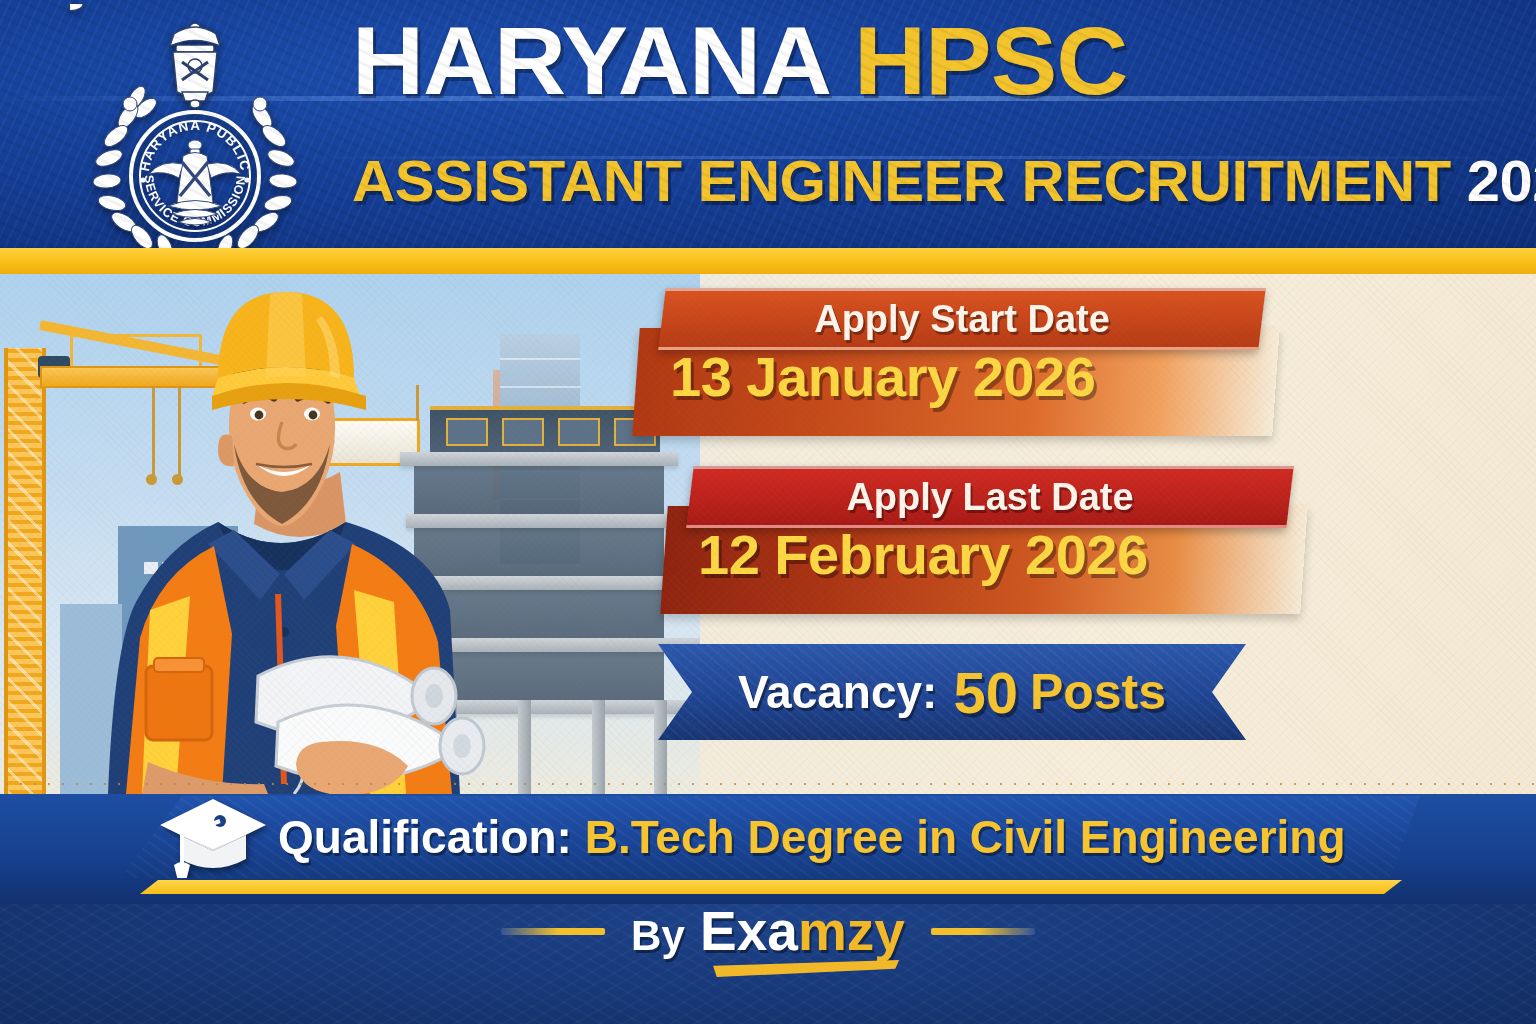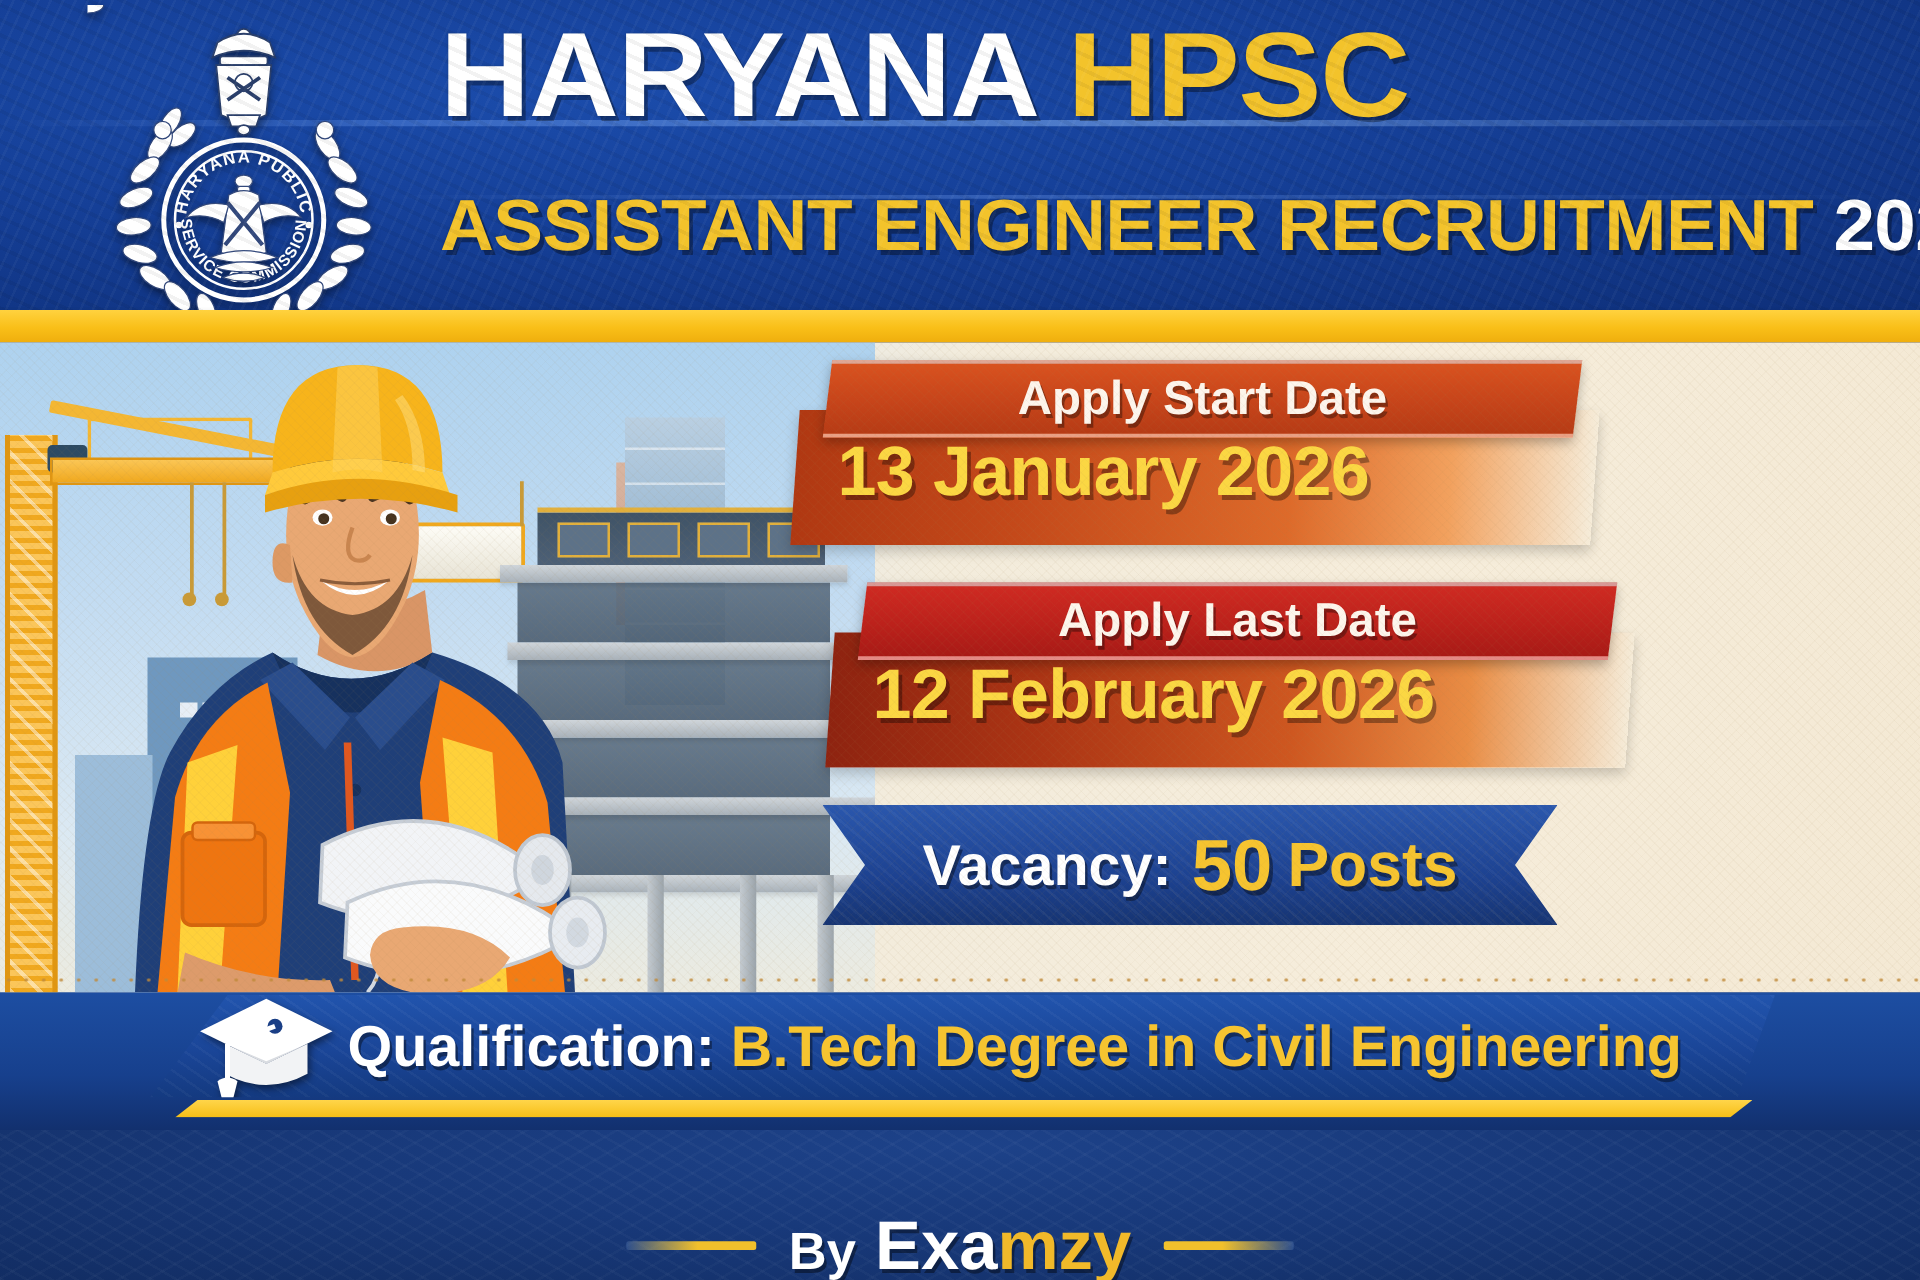--- a/index.html
+++ b/index.html
@@ -268,21 +268,21 @@
     position: absolute; left: 140px; top: 86px; width: 1262px; height: 14px;
     background: linear-gradient(180deg, #ffd54a 0%, #f5be16 100%);
     clip-path: polygon(18px 0, 100% 0, calc(100% - 18px) 100%, 0 100%);
     box-shadow: 0 2px 5px rgba(0,0,0,.35);
   }
 
   
   .footer {
     position: absolute; left: 0; top: 904px; width: 1536px; height: 120px;
     background: radial-gradient(ellipse at 50% 10%, #1d4289 0%, #18397a 45%, #122d63 100%);
-    display: flex; align-items: flex-end; justify-content: center;
+    display: flex; align-items: flex-start; justify-content: center;
     overflow: hidden;
   }
   .footer::after {
     content:""; position:absolute; inset:0;
     background:
       repeating-linear-gradient(30deg, rgba(255,255,255,.028) 0 2px, transparent 2px 10px),
       repeating-linear-gradient(-30deg, rgba(255,255,255,.022) 0 2px, transparent 2px 12px);
   }
   .foot-inner { display: flex; align-items: center; gap: 26px; position: relative; z-index: 2; }
   .dash {

